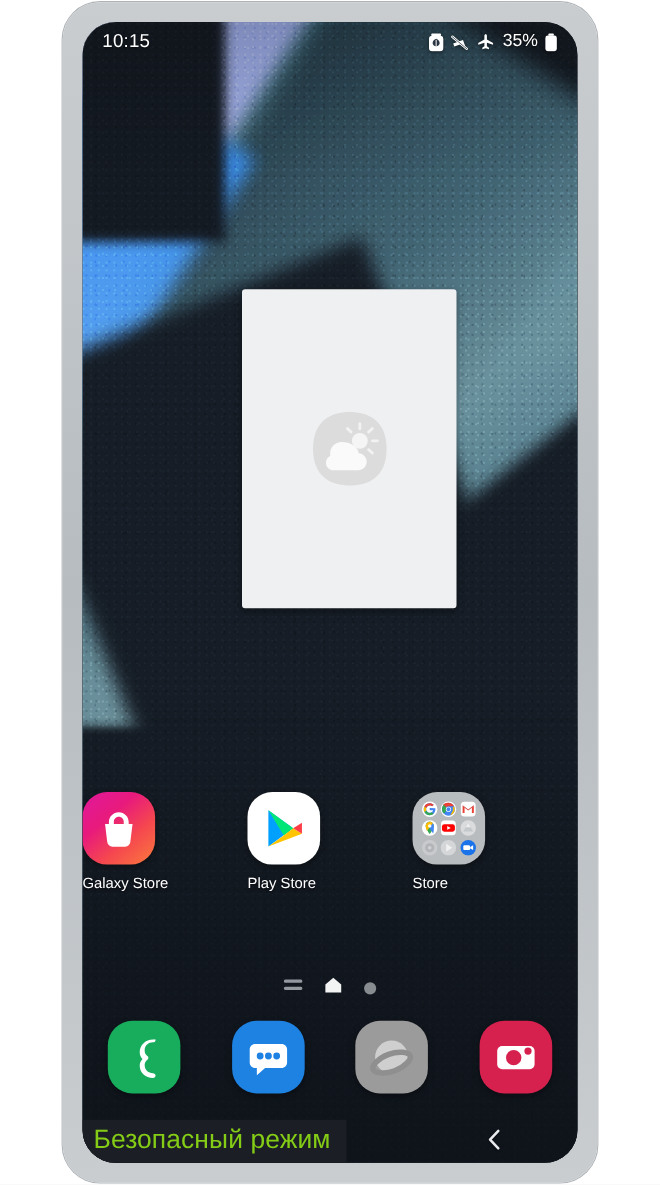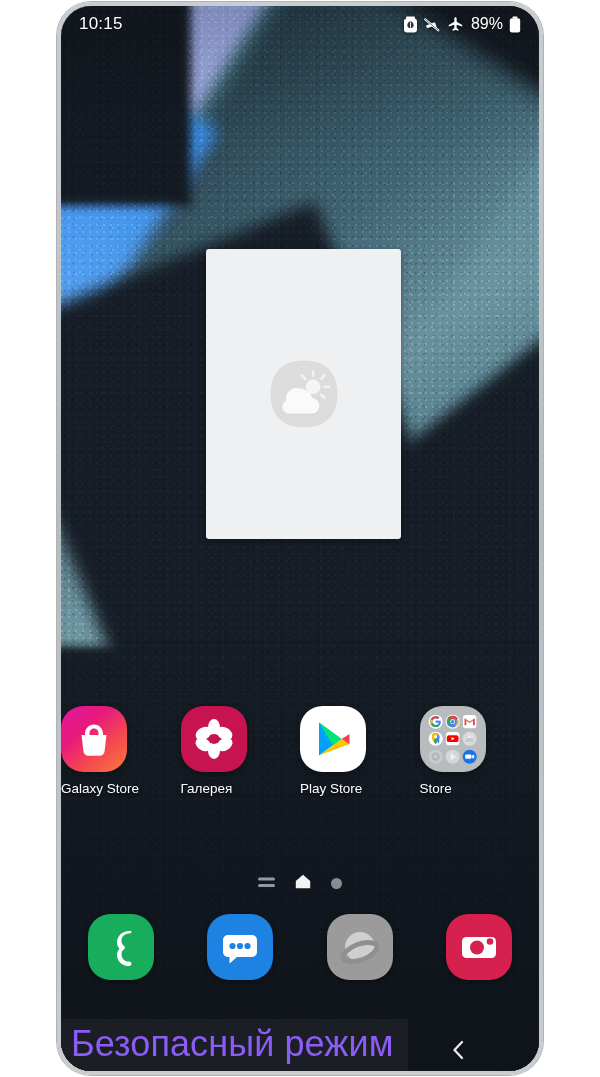--- a/index.html
+++ b/index.html
@@ -3,21 +3,21 @@
 <meta charset="utf-8">
 <style>
   html,body{margin:0;padding:0;background:#ffffff;}
   body{width:600px;height:1077px;overflow:hidden;font-family:"Liberation Sans",sans-serif;position:relative;}
 
   
   #phone-frame{
     position:absolute;left:57px;top:2px;width:486px;height:1073px;
     border-radius:34px;
     background:linear-gradient(180deg,#c9cdd0 0%,#b7bcc0 50%,#c9cdd0 100%);
-    padding:4px;box-sizing:border-box;
+    padding:18px;box-sizing:border-box;
     box-shadow:0 0 0 1px #aeb3b7;
   }
   #screen{
     position:relative;width:100%;height:100%;
     border-radius:30px;overflow:hidden;background:#151b23;
   }
 
   
   #wallpaper{position:absolute;inset:0;background:#151b23;overflow:hidden;}
   .wp{position:absolute;filter:blur(0.4px);}
@@ -120,21 +120,21 @@
   .dock-cell{flex:1;display:flex;align-items:center;justify-content:center;}
 
   
   #nav-bar{position:absolute;left:0;bottom:0;width:100%;height:42px;display:flex;align-items:center;z-index:14;}
   .nav-btn{flex:1;display:flex;align-items:center;justify-content:center;height:100%;}
   .nav-btn svg{filter:drop-shadow(0 1px 1px rgba(0,0,0,.4));}
 
   
   #safe-mode-toast{
     position:absolute;left:0;bottom:0;padding:6px 14px 8px 10px;
-    background:#1b1f25;color:#8b5cf6;font-size:36px;letter-spacing:.1px;
+    background:#1b1f25;color:#84cc16;font-size:24px;letter-spacing:.1px;
     white-space:nowrap;z-index:18;line-height:1.05;
   }
 </style>
 </head>
 <body>
 
 <div id="phone-frame">
   <div id="screen">
 
     <div id="wallpaper">
@@ -167,21 +167,21 @@
             <path d="M2.5 10.5 L8 10.5 L12 14 L12 7.5 L2.5 7.5 Z" fill="#fff" transform="rotate(-20 8 10)"></path>
             <path d="M1.2 3.4 L14.4 14.4" stroke="#fff" stroke-width="2.1" stroke-linecap="round"></path>
             <path d="M1.2 3.4 L14.4 14.4" stroke="#2b3542" stroke-width="0.7" stroke-linecap="round"></path>
           </svg>
         </span>
         <span>
           <svg width="17" height="17" viewBox="0 0 17 17">
             <path d="M8.5 1.2c.75 0 1.15.6 1.15 1.5v3.1l5.6 3.2v1.6l-5.6-1.75v3.25l1.9 1.35v1.3l-3.05-.85-3.05.85v-1.3l1.9-1.35V8.85L1.75 10.6V9l5.6-3.2V2.7c0-.9.4-1.5 1.15-1.5z" fill="#fff"></path>
           </svg>
         </span>
-        <span id="battery-pct">89%</span>
+        <span id="battery-pct">35%</span>
         <span>
           <svg width="12" height="17" viewBox="0 0 12 17">
             <rect x="3.5" y="0.5" width="5" height="2" rx="0.7" fill="#fff"></rect>
             <rect x="0.8" y="2.3" width="10.4" height="14.2" rx="2.2" fill="#fff"></rect>
           </svg>
         </span>
       </div>
     </div>
 
     <div id="weather-widget">
@@ -206,36 +206,20 @@
       <div class="app-cell">
         <div class="icon-sq squircle ic-galaxystore">
           <svg viewBox="0 0 66 66" width="66" height="66">
             <path d="M24 27.5c0-5 4-9 9-9s9 4 9 9v2.5h-4.5v-2.8c0-2.6-2-4.6-4.5-4.6s-4.5 2-4.5 4.6v2.8H24z" fill="#fff"></path>
             <path d="M20.5 29h25l-2 16.5c-.3 2.4-2.3 4.2-4.7 4.2H27.2c-2.4 0-4.4-1.8-4.7-4.2z" fill="#fff"></path>
           </svg>
         </div>
         <div class="app-label">Galaxy Store</div>
       </div>
 
-      <div class="app-cell">
-        <div class="icon-sq squircle ic-gallery">
-          <svg viewBox="0 0 66 66" width="66" height="66">
-            <g fill="#fff">
-              <ellipse cx="33" cy="21.5" rx="6" ry="8.5"></ellipse>
-              <ellipse cx="33" cy="44.5" rx="6" ry="8.5"></ellipse>
-              <ellipse cx="22.5" cy="27.5" rx="6" ry="8.5" transform="rotate(60 22.5 27.5)"></ellipse>
-              <ellipse cx="43.5" cy="38.5" rx="6" ry="8.5" transform="rotate(60 43.5 38.5)"></ellipse>
-              <ellipse cx="22.5" cy="38.5" rx="6" ry="8.5" transform="rotate(-60 22.5 38.5)"></ellipse>
-              <ellipse cx="43.5" cy="27.5" rx="6" ry="8.5" transform="rotate(-60 43.5 27.5)"></ellipse>
-            </g>
-            <circle cx="33" cy="33" r="5" fill="#c7134f"></circle>
-          </svg>
-        </div>
-        <div class="app-label">Галерея</div>
-      </div>
 
       <div class="app-cell">
         <div class="icon-sq squircle ic-playstore">
           <svg viewBox="0 0 66 66" width="66" height="66">
             <path d="M19 16.5 L41.5 33 L19 49.5z" fill="#00a0ff"></path>
             <path d="M19 16.5 L41.5 33 L33 39.5z" fill="#00e676"></path>
             <path d="M19 49.5 L41.5 33 L33 26.5z" fill="#00a0ff" opacity="0"></path>
             <path d="M33 39.5 L41.5 33 L49.5 38 L19 49.5z" fill="#ffc400"></path>
             <path d="M41.5 33 L49.5 28 L49.5 38z" fill="#ff3d47"></path>
             <path d="M19 16.5 L49.5 28 L41.5 33z" fill="#ff3d47" opacity="0"></path>

